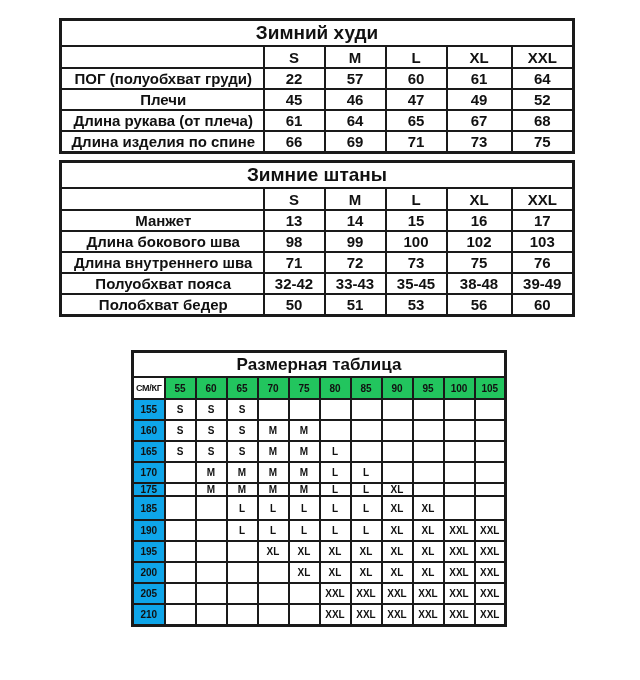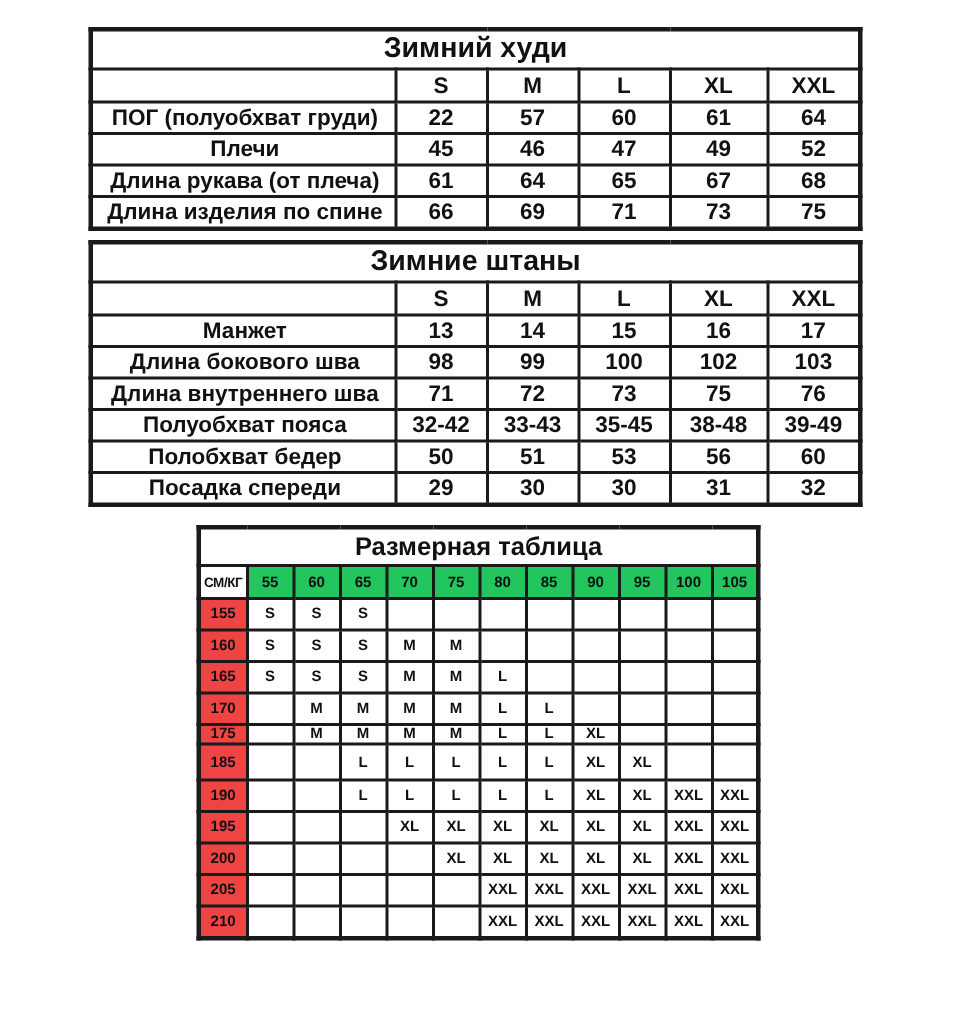--- a/index.html
+++ b/index.html
@@ -21,21 +21,21 @@
   .meas col.c-m { width: 61px; }
   .meas col.c-l { width: 61px; }
   .meas col.c-xl { width: 65px; }
   .meas col.c-xxl { width: 62px; }
 
   
   #sizechart { left: 131px; top: 350px; width: 371px; }
   #sizechart .title { height: 23px; font-size: 17px; text-align: center; }
   #sizechart .hdr td { height: 20px; font-size: 10px; text-align: center; background: #22c55e; }
   #sizechart .hdr td.corner { background: #ffffff; font-size: 9px; letter-spacing: -0.3px; border-radius: 10px; }
-  #sizechart td.h { background: #ef4444; font-size: 10px; text-align: center; }
+  #sizechart td.h { background: #0ea5e9; font-size: 10px; text-align: center; }
   #sizechart td.v { font-size: 10px; text-align: center; background: #fff; }
   #sizechart tr.r td { height: 19px; }
   #sizechart tr.r.thin td { height: 11px; line-height: 11px; }
   #sizechart tr.r.tall td { height: 22px; }
   #sizechart col.c0 { width: 32px; }
   #sizechart col.cw { width: 31px; }
 </style>
 </head>
 <body>
 
@@ -152,28 +152,20 @@
         <td>38-48</td>
         <td>39-49</td>
       </tr>
       <tr class="row">
         <td class="lbl">Полобхват бедер</td>
         <td>50</td>
         <td>51</td>
         <td>53</td>
         <td>56</td>
         <td>60</td>
-      </tr>
-      <tr class="row">
-        <td class="lbl">Посадка спереди</td>
-        <td>29</td>
-        <td>30</td>
-        <td>30</td>
-        <td>31</td>
-        <td>32</td>
       </tr>
     </tbody>
 </table>
 
 <table id="sizechart" class="t-outer">
   <colgroup id="sc-cols">
       <col class="c0">
       <col class="cw">
       <col class="cw">
       <col class="cw">

